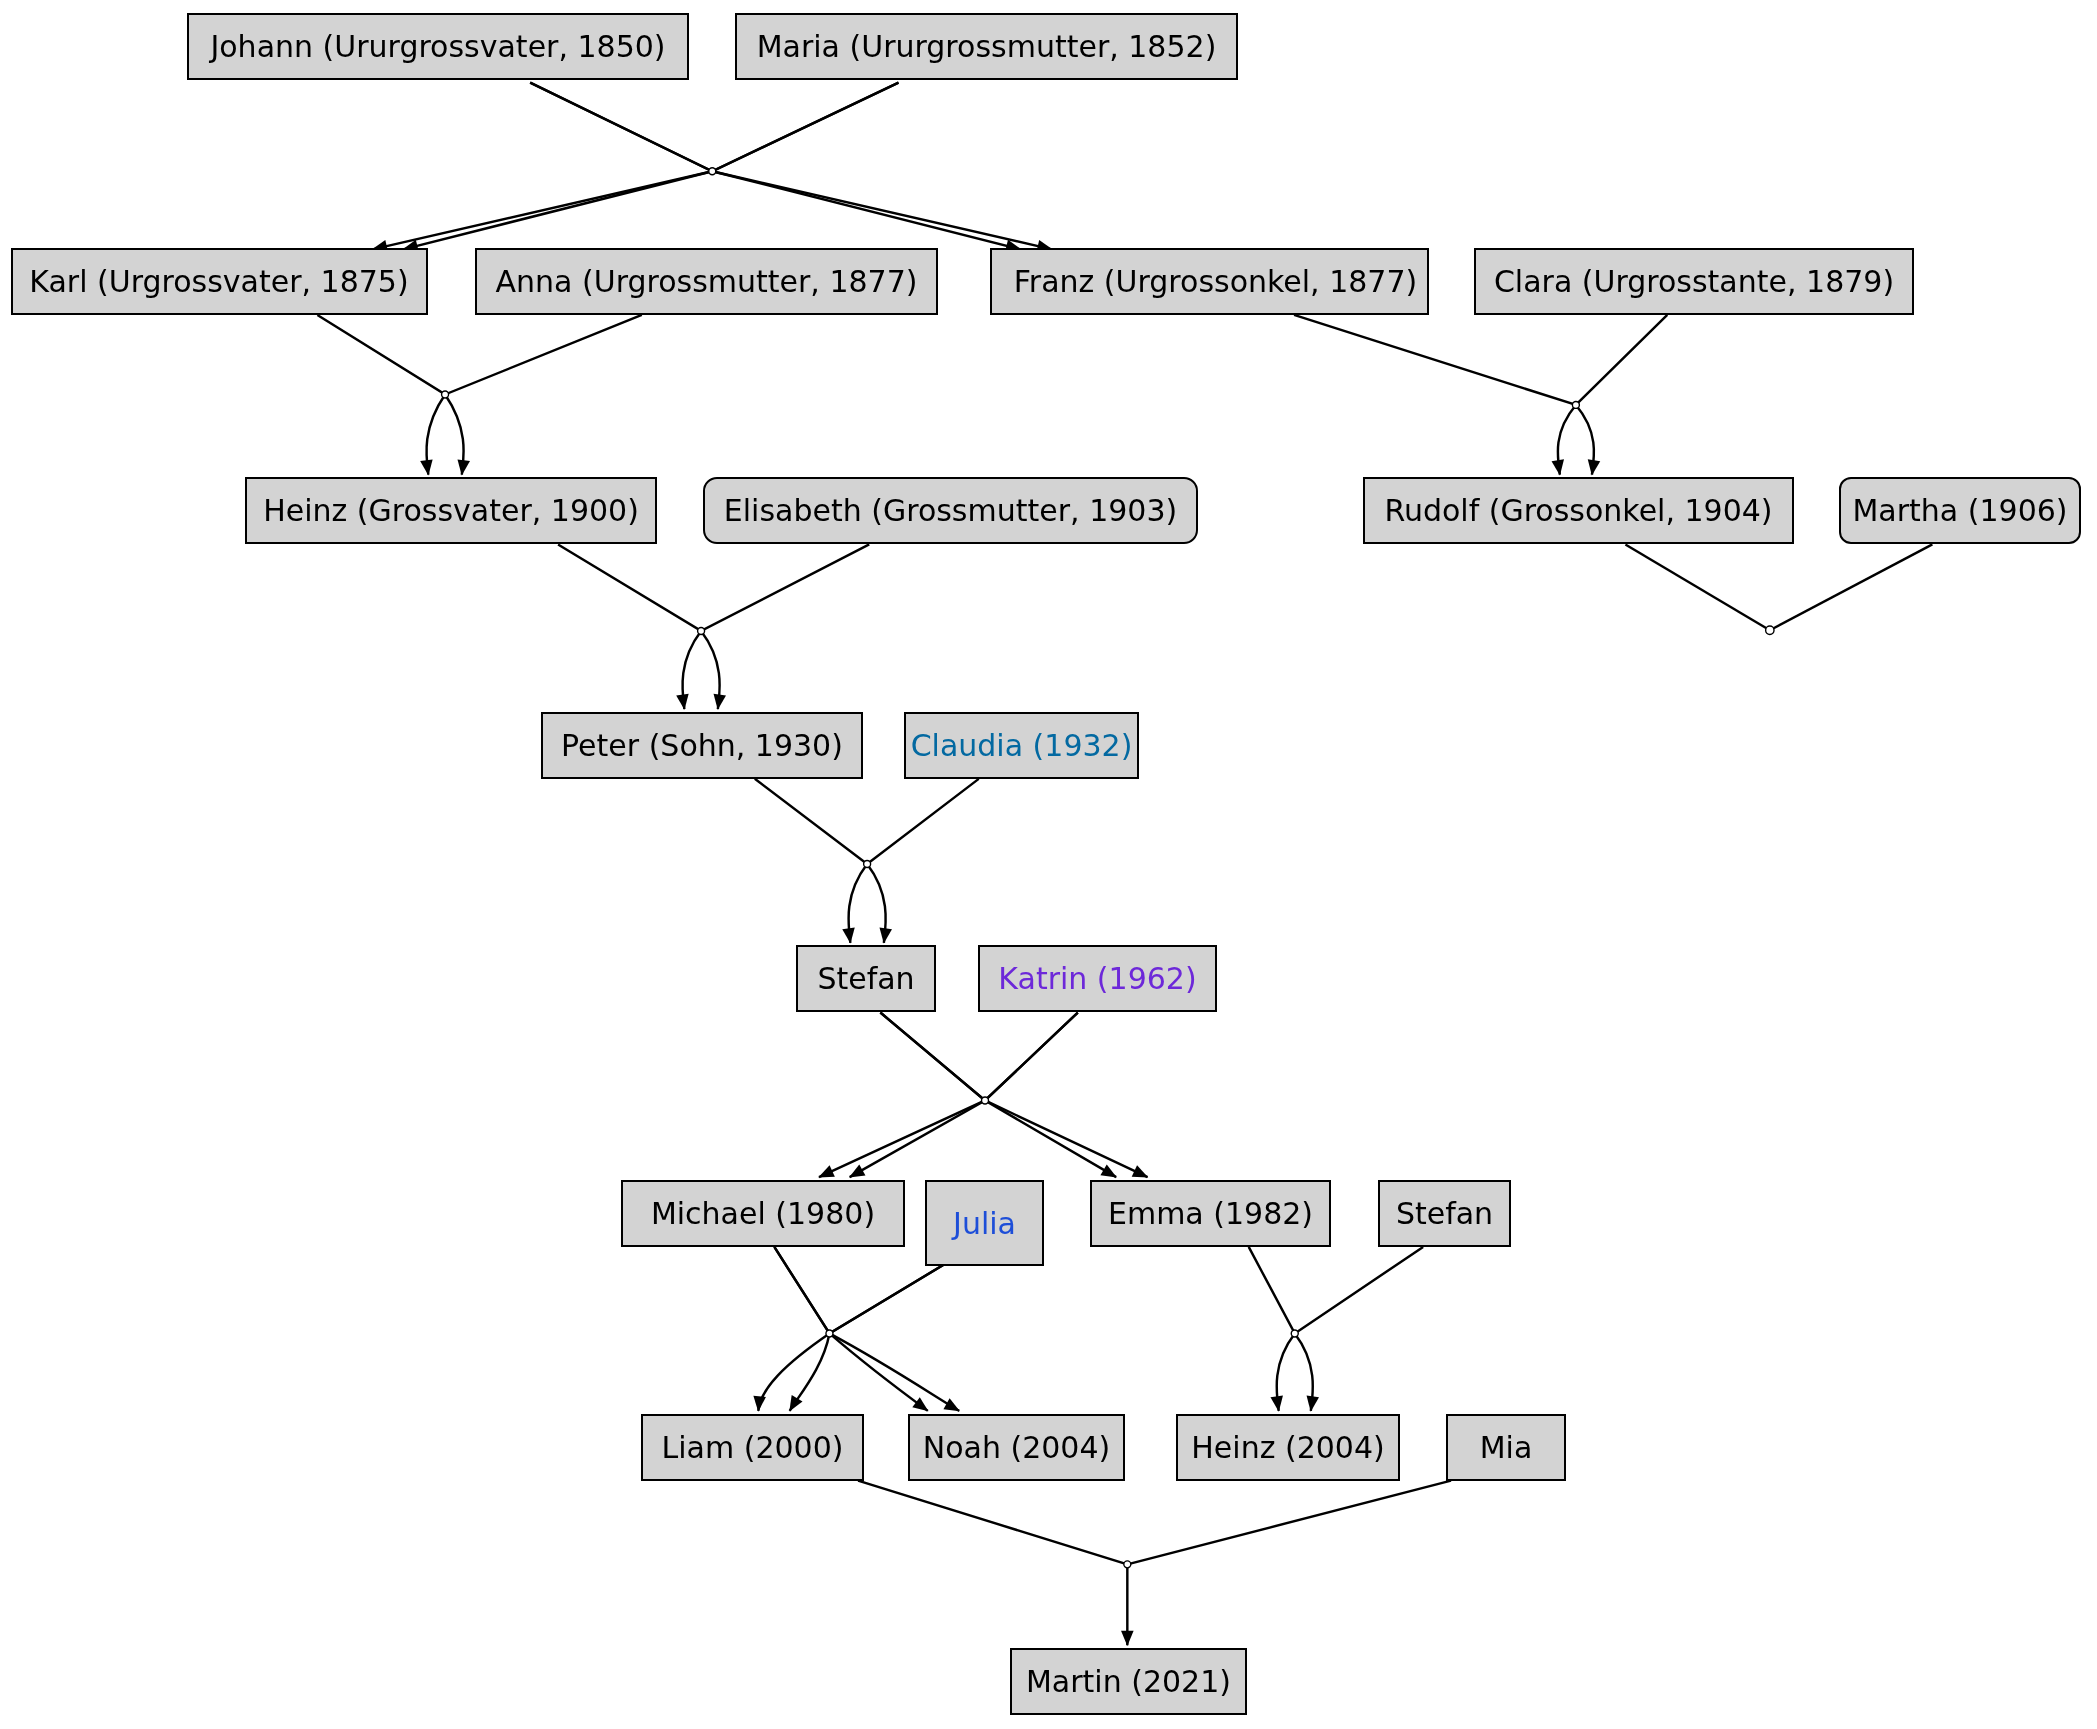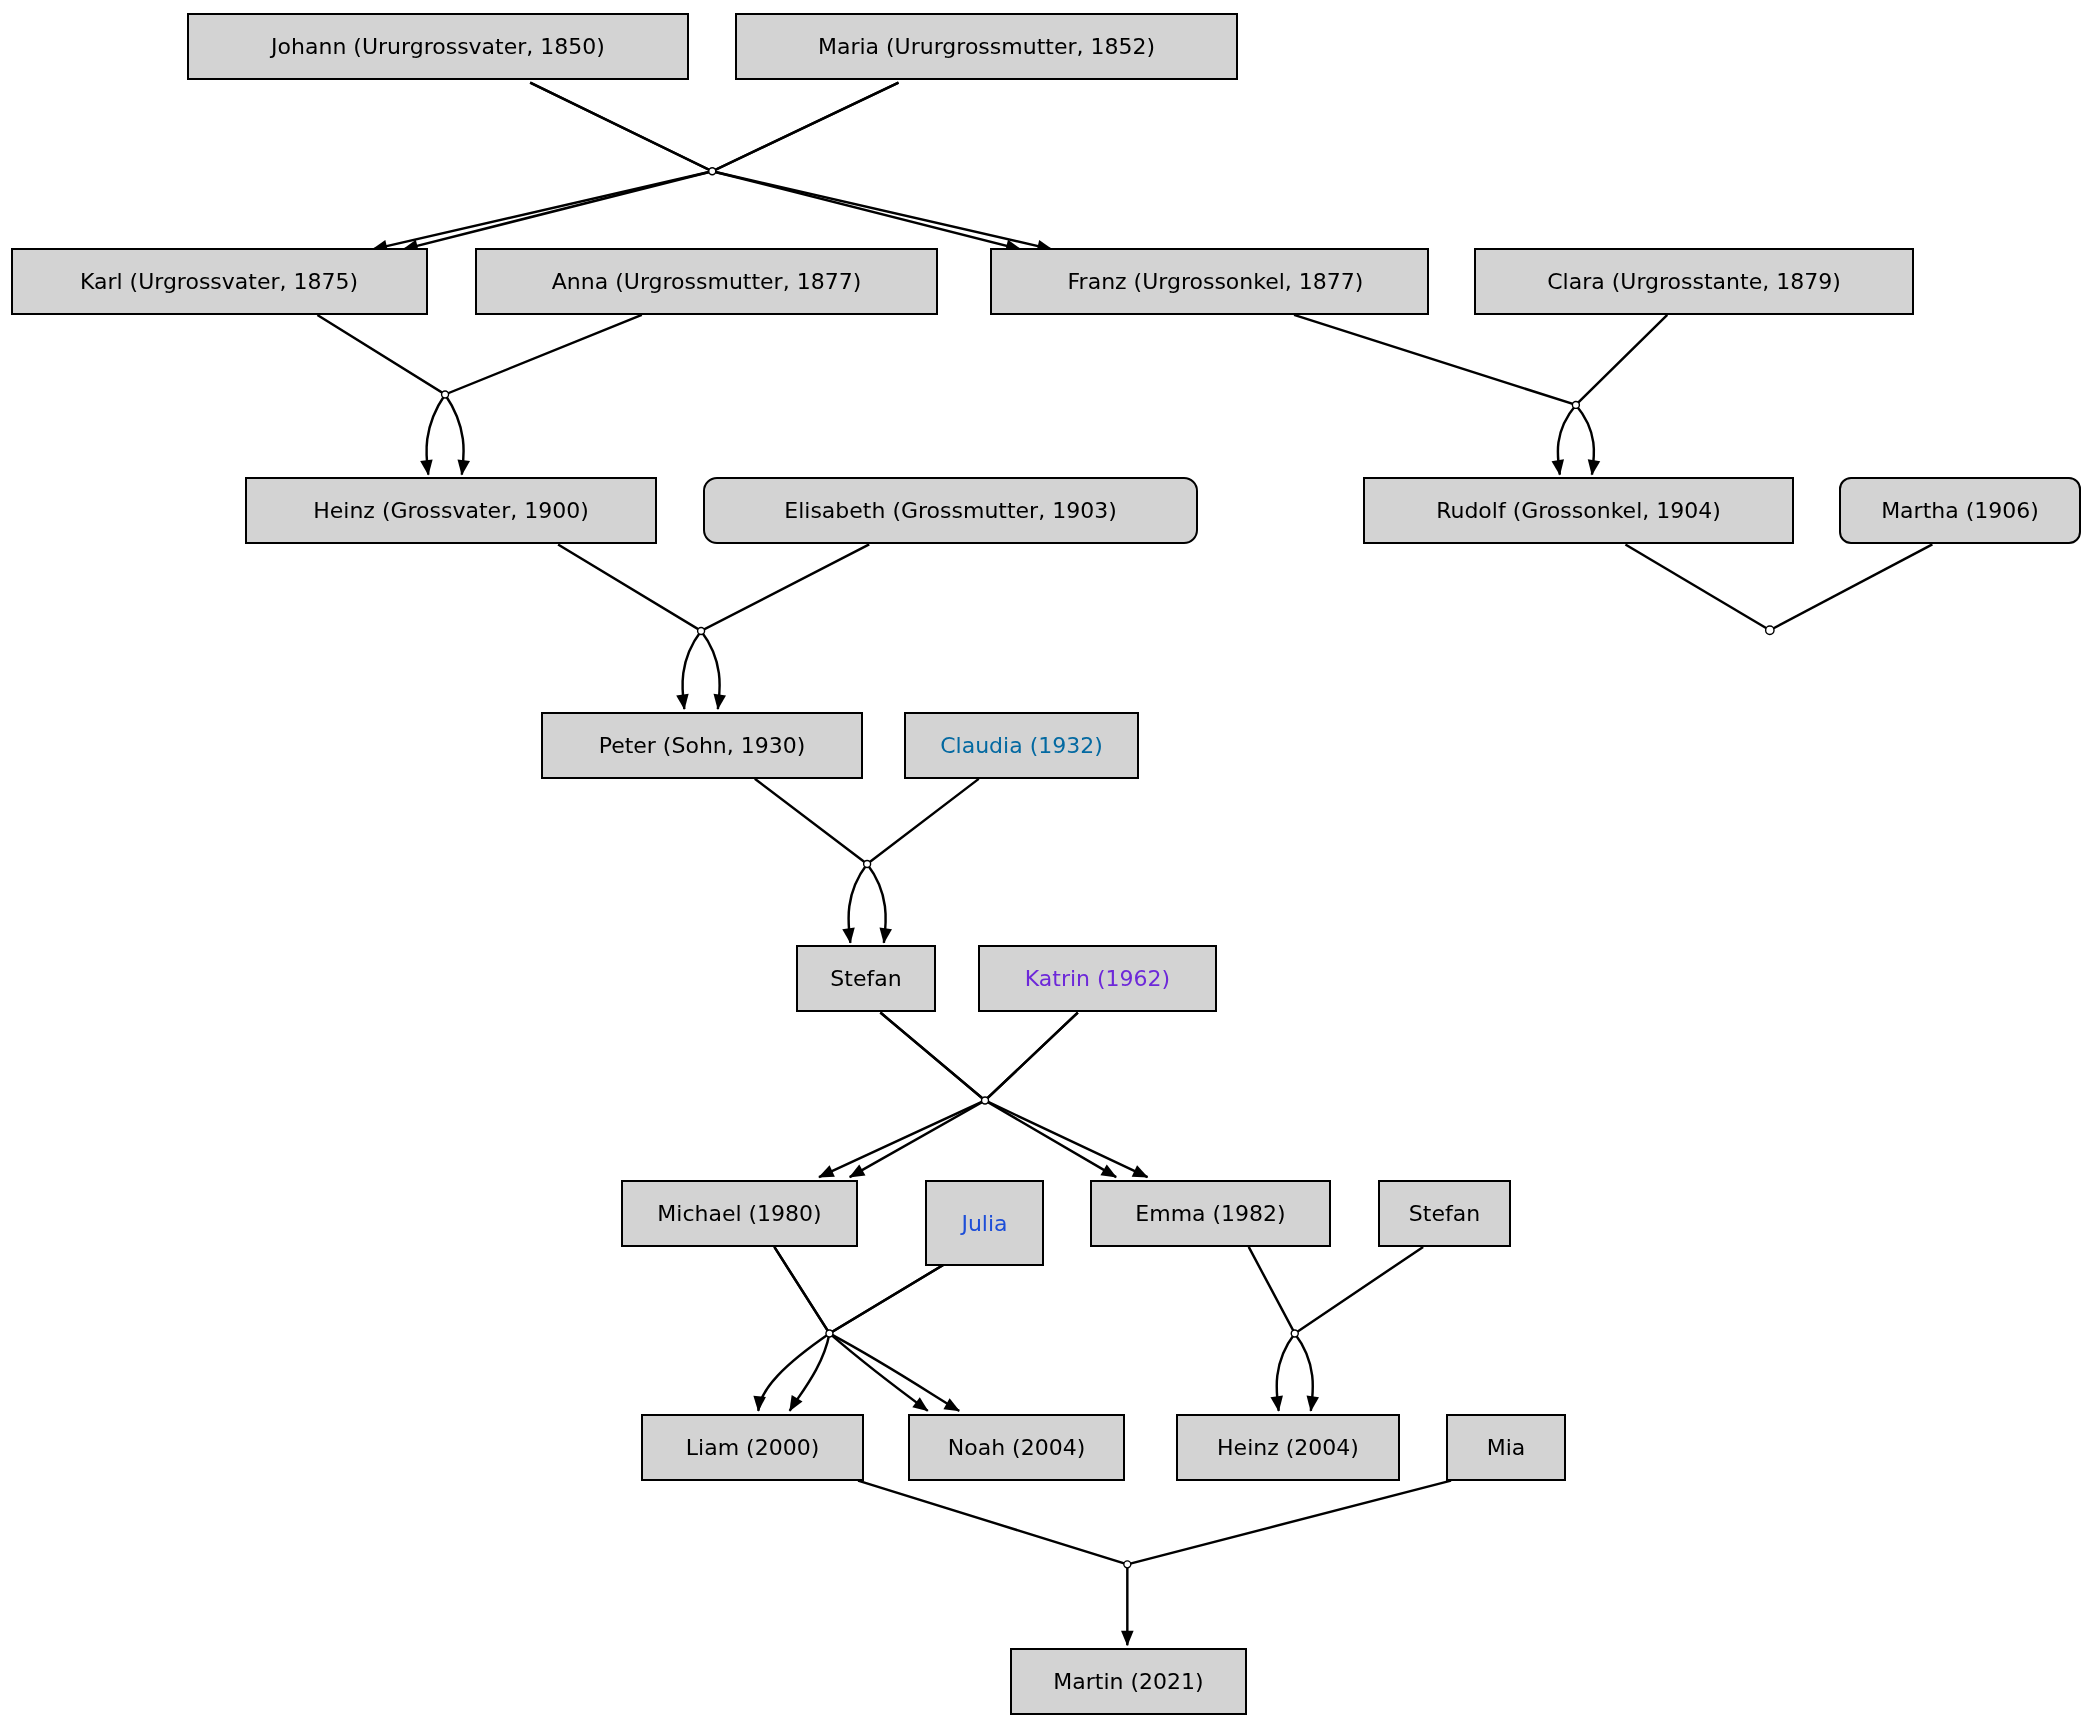--- a/index.html
+++ b/index.html
@@ -11,21 +11,21 @@
   }
   #edges{position:absolute;left:0;top:0;width:100%;height:100%;}
   #edges path.edge{fill:none;stroke:#000000;stroke-width:3.5px;}
   #edges circle.junction{fill:#ffffff;stroke:#000000;stroke-width:2px;}
   .node{
     position:absolute;
     box-sizing:border-box;
     background:#d3d3d3;
     border:2.1px solid #000000;
     color:#000000;
-    font-size:22px;
+    font-size:30px;
     display:flex;
     align-items:center;
     justify-content:center;
     white-space:nowrap;
     overflow:hidden;
   }
 </style>
 </head>
 <body>
 
@@ -97,21 +97,21 @@
   <div class="node" style="left: 703px; top: 477px; width: 495px; height: 67px; background: rgb(211, 211, 211); border-color: rgb(0, 0, 0); color: rgb(0, 0, 0); border-radius: 14px;">Elisabeth (Grossmutter, 1903)</div>
   <div class="node" style="left: 1363px; top: 477px; width: 431px; height: 67px; background: rgb(211, 211, 211); border-color: rgb(0, 0, 0); color: rgb(0, 0, 0);">Rudolf (Grossonkel, 1904)</div>
   <div class="node" style="left: 1839px; top: 477px; width: 242px; height: 67px; background: rgb(211, 211, 211); border-color: rgb(0, 0, 0); color: rgb(0, 0, 0); border-radius: 12px;">Martha (1906)</div>
 
   <div class="node" style="left: 541px; top: 712px; width: 322px; height: 67px; background: rgb(211, 211, 211); border-color: rgb(0, 0, 0); color: rgb(0, 0, 0);">Peter (Sohn, 1930)</div>
   <div class="node" style="left: 904px; top: 712px; width: 235px; height: 67px; background: rgb(211, 211, 211); border-color: rgb(0, 0, 0); color: #0369a1;">Claudia (1932)</div>
 
   <div class="node" style="left: 796px; top: 945px; width: 140px; height: 67px; background: rgb(211, 211, 211); border-color: rgb(0, 0, 0); color: rgb(0, 0, 0);">Stefan</div>
   <div class="node" style="left: 978px; top: 945px; width: 239px; height: 67px; background: rgb(211, 211, 211); border-color: rgb(0, 0, 0); color: #6d28d9;">Katrin (1962)</div>
 
-  <div class="node" style="left: 621px; top: 1180px; width: 237px; height: 67px; background: rgb(211, 211, 211); border-color: rgb(0, 0, 0); color: rgb(0, 0, 0);">Michael (1980)</div>
+  <div class="node" style="left: 621px; top: 1180px; width: 284px; height: 67px; background: rgb(211, 211, 211); border-color: rgb(0, 0, 0); color: rgb(0, 0, 0);">Michael (1980)</div>
   <div class="node" style="left: 925px; top: 1180px; width: 119px; height: 86px; background: rgb(211, 211, 211); border-color: rgb(0, 0, 0); color: #1d4ed8;">Julia</div>
   <div class="node" style="left: 1090px; top: 1180px; width: 241px; height: 67px; background: rgb(211, 211, 211); border-color: rgb(0, 0, 0); color: rgb(0, 0, 0);">Emma (1982)</div>
   <div class="node" style="left: 1378px; top: 1180px; width: 133px; height: 67px; background: rgb(211, 211, 211); border-color: rgb(0, 0, 0); color: rgb(0, 0, 0);">Stefan</div>
 
   <div class="node" style="left: 641px; top: 1414px; width: 223px; height: 67px; background: rgb(211, 211, 211); border-color: rgb(0, 0, 0); color: rgb(0, 0, 0);">Liam (2000)</div>
   <div class="node" style="left: 908px; top: 1414px; width: 217px; height: 67px; background: rgb(211, 211, 211); border-color: rgb(0, 0, 0); color: rgb(0, 0, 0);">Noah (2004)</div>
   <div class="node" style="left: 1176px; top: 1414px; width: 224px; height: 67px; background: rgb(211, 211, 211); border-color: rgb(0, 0, 0); color: rgb(0, 0, 0);">Heinz (2004)</div>
   <div class="node" style="left: 1446px; top: 1414px; width: 120px; height: 67px; background: rgb(211, 211, 211); border-color: rgb(0, 0, 0); color: rgb(0, 0, 0);">Mia</div>
 
   <div class="node" style="left: 1010px; top: 1648px; width: 237px; height: 67px; background: rgb(211, 211, 211); border-color: rgb(0, 0, 0); color: rgb(0, 0, 0);">Martin (2021)</div>

